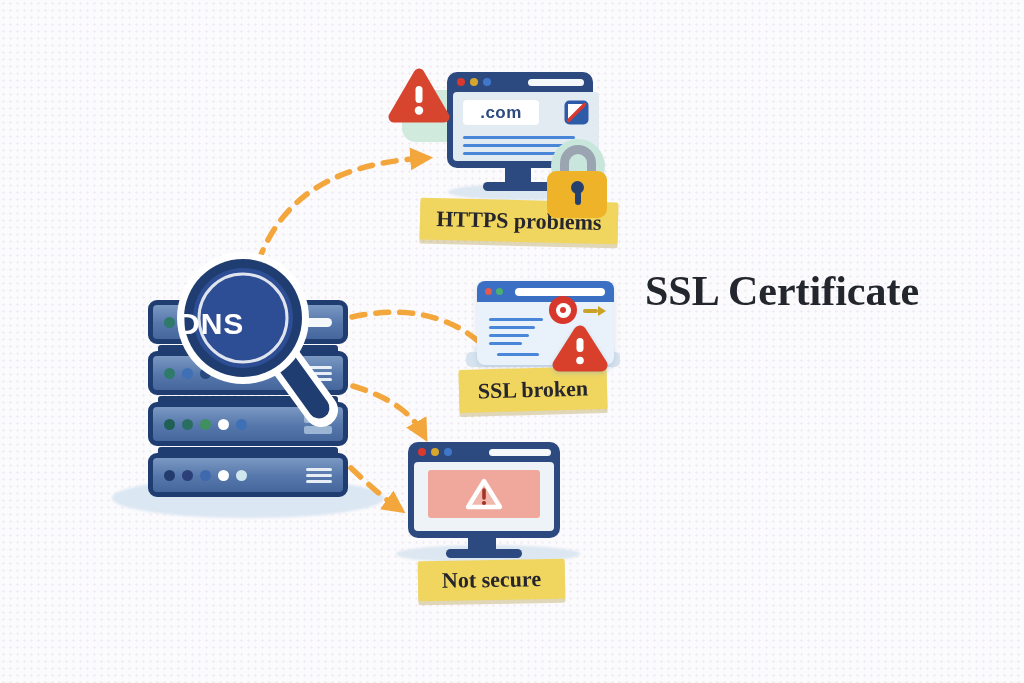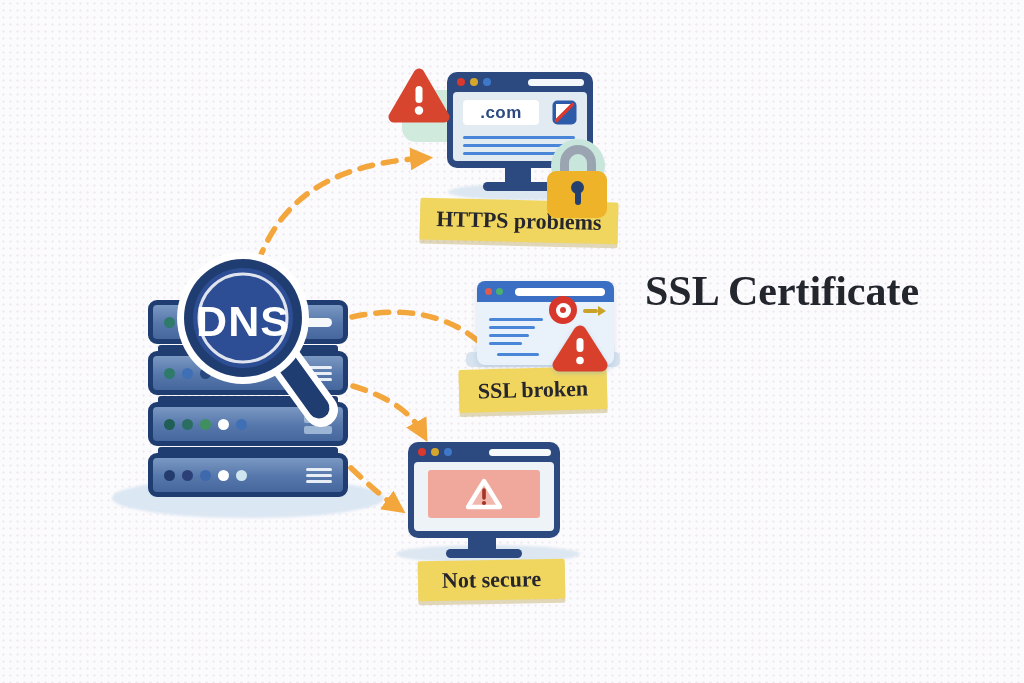--- a/index.html
+++ b/index.html
@@ -25,40 +25,40 @@
   .c1{top:345px;} .c2{top:396px;} .c3{top:447px;}
   .dotrow{display:flex;gap:7px;align-items:center;}
   .dot{width:11px;height:11px;border-radius:50%;}
   .rightwidget{margin-left:auto;display:flex;flex-direction:column;gap:3px;align-items:flex-end;}
   .pill-sm{width:34px;height:9px;border-radius:5px;background:#f4f8fb;}
   .hline{width:26px;height:3px;border-radius:2px;background:#e8eef5;}
   .lrect{width:28px;height:8px;border-radius:2px;background:#9db5d4;}
 
   
   .magnifier{left:143px;top:218px;width:210px;height:210px;z-index:3;}
-  .dns-label{left:178px;top:297px;width:130px;text-align:center;z-index:4;
-    color:#ffffff;font-size:43px;font-weight:800;letter-spacing:1px;font-family:"Liberation Sans",sans-serif;}
+  .dns-label{left:178px;top:307px;width:130px;z-index:4;
+    color:#ffffff;font-size:30px;font-weight:800;letter-spacing:1px;font-family:"Liberation Sans",sans-serif;}
 
   
   .monitor-frame{background:#2c4a80;border-radius:10px;z-index:3;}
   .topbar{position:absolute;left:0;top:0;right:0;height:20px;display:flex;align-items:center;padding-left:10px;gap:5px;}
   .bdot{width:8px;height:8px;border-radius:50%;}
   .topbar .pill{margin-left:auto;margin-right:9px;height:7px;border-radius:4px;background:#f4f8fb;}
   .screen{position:absolute;border-radius:4px;}
   .tline{position:absolute;height:3px;border-radius:2px;background:#4a86d8;}
   .stand-neck{background:#2c4a80;z-index:3;}
   .stand-base{background:#2c4a80;border-radius:5px;z-index:3;}
   .floor-shadow{background:#dce7f1;border-radius:50%;z-index:0;filter:blur(1px);}
   .banner{background:#f0d65f;border-radius:2px;z-index:4;display:flex;align-items:center;justify-content:center;
     box-shadow:0 4px 0 rgba(176,146,58,0.35);
     font-family:"Liberation Serif",serif;font-weight:700;color:#26262c;}
 
   
   .m1-frame{left:447px;top:72px;width:146px;height:96px;}
-  .m1-screen{left:6px;top:20px;width:134px;height:69px;background:#e2eaf2;}
+  .m1-screen{left:6px;top:20px;width:146px;height:69px;background:#e2eaf2;}
   .addr-box{position:absolute;left:10px;top:8px;width:76px;height:25px;background:#ffffff;border-radius:4px;
     display:flex;align-items:center;justify-content:center;
     color:#2c4a80;font-weight:800;font-size:17px;letter-spacing:.5px;}
   .blocked-icon{position:absolute;right:10px;top:8px;}
   .mint-glow{left:402px;top:90px;width:58px;height:52px;background:#d0eadd;border-radius:14px;z-index:2;}
   .warn-tri1{left:387px;top:66px;z-index:4;}
   .lock{z-index:5;}
   .lock-mint{left:551px;top:139px;width:54px;height:54px;border-radius:50%;background:#c9e6dc;z-index:4;}
   .lock-shackle{left:560px;top:145px;width:36px;height:34px;border:9px solid #9aa5b1;border-bottom:none;
     border-radius:22px 22px 0 0;box-sizing:border-box;z-index:5;}

